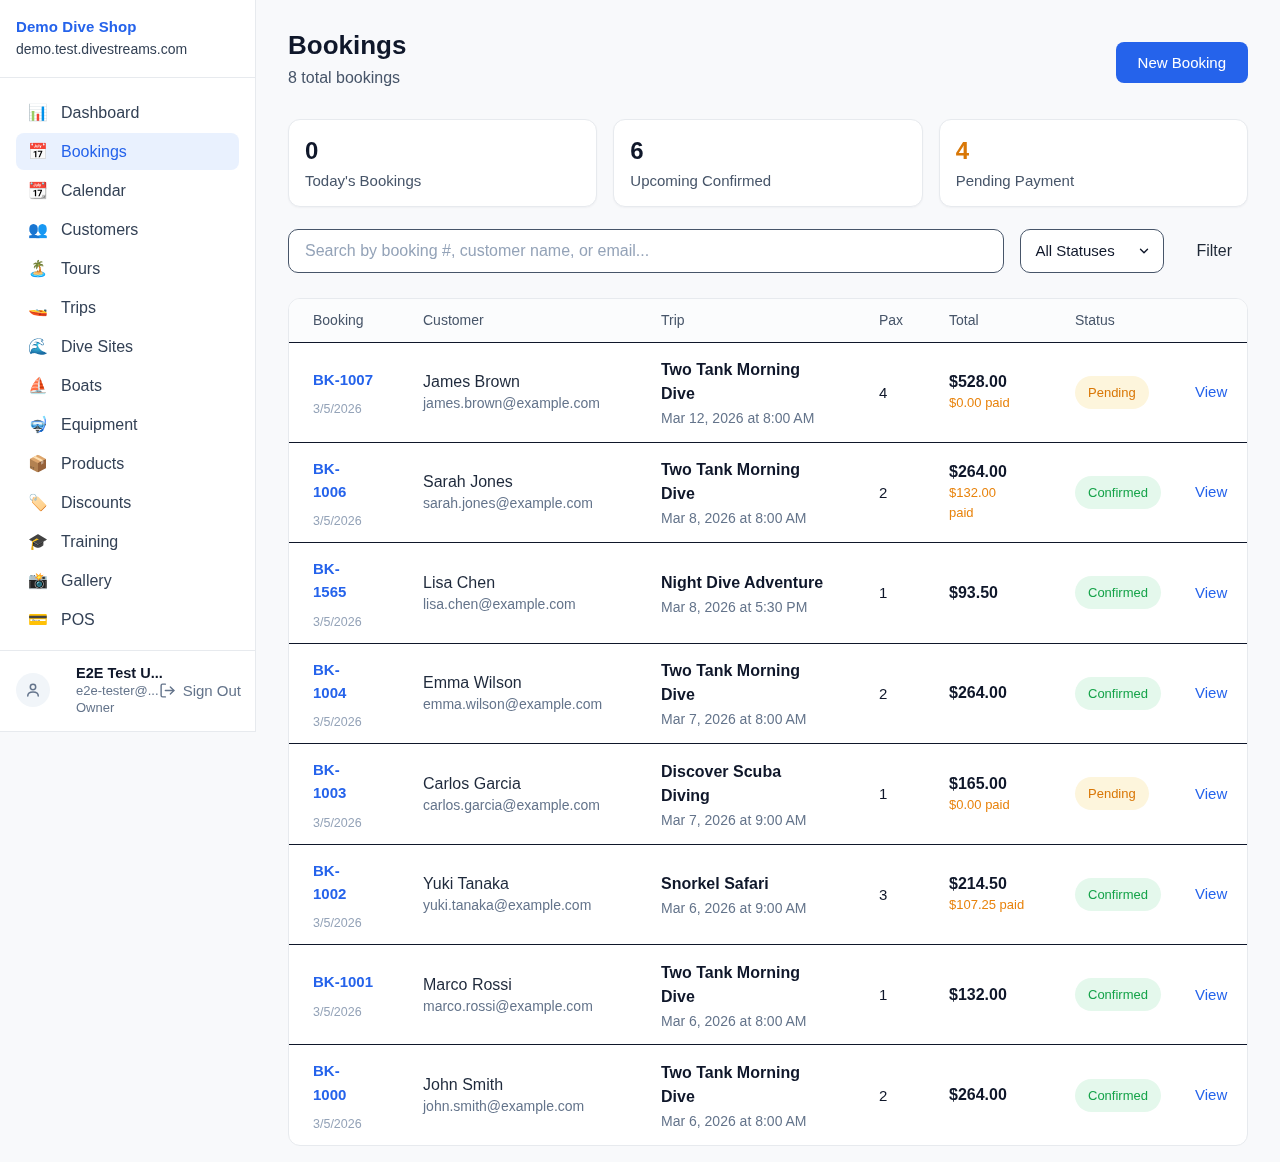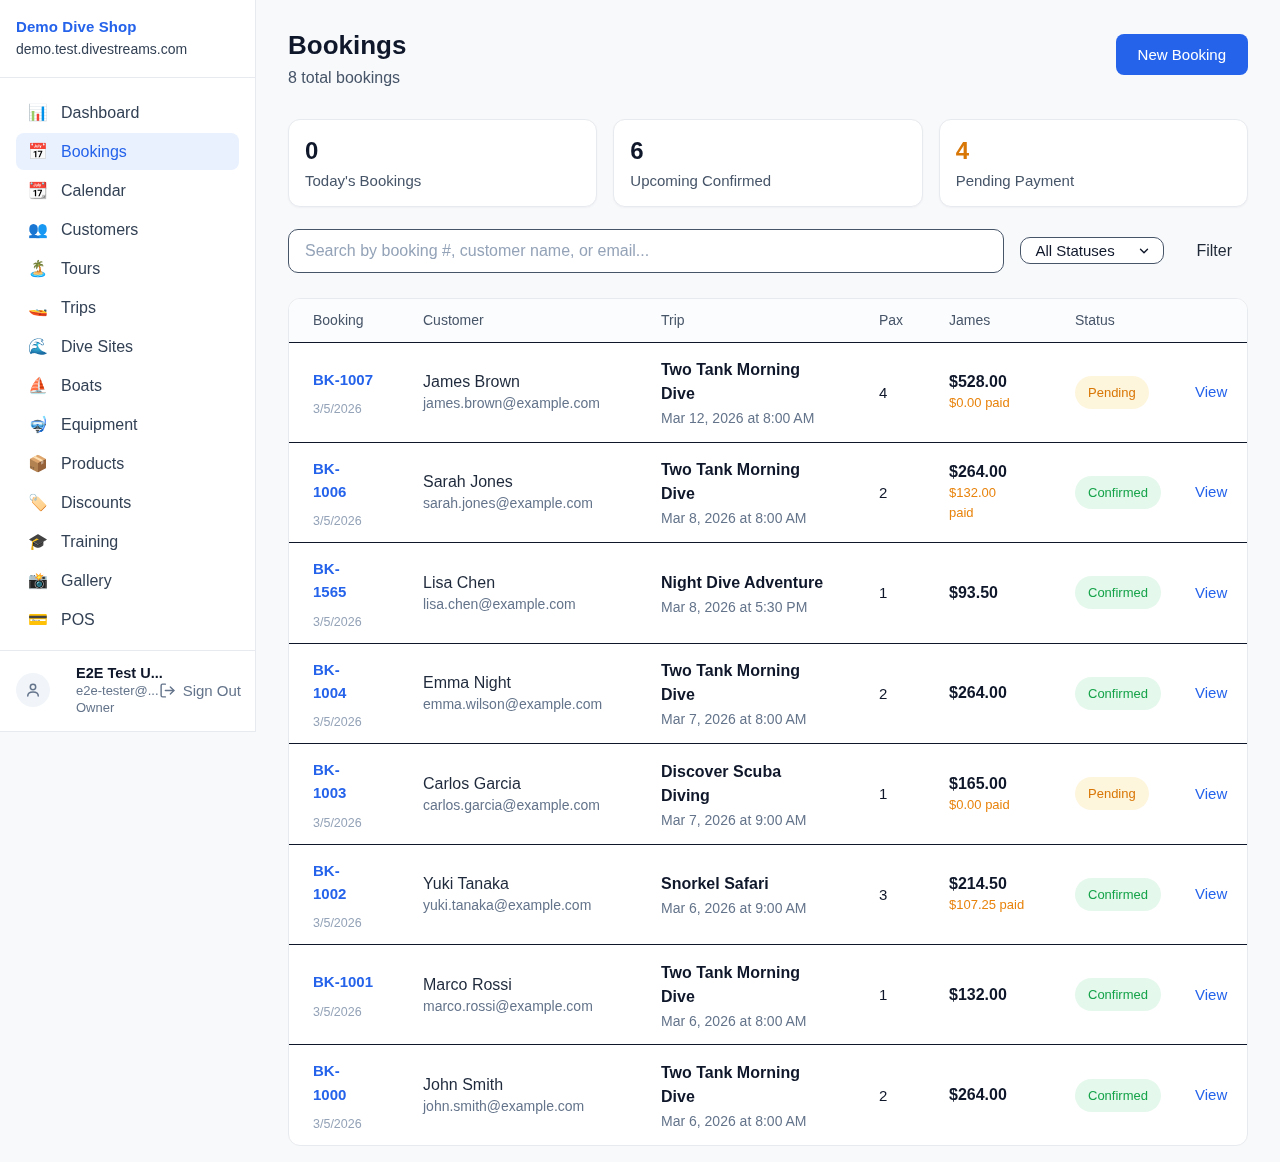--- a/index.html
+++ b/index.html
@@ -53,41 +53,41 @@
   }
 
   
   .main { flex:1; padding:30px 32px 34px; min-width:0; }
   .page-head { display:flex; align-items:flex-start; justify-content:space-between; }
   .page-title { font-size:26px; font-weight:700; color:#0f172a; }
   .page-sub { margin-top:8px; font-size:16px; color:#475569; }
   .btn-primary {
     background:#2563eb; color:#ffffff; border:none; cursor:pointer;
     font-family:inherit; font-size:15px; font-weight:500;
-    padding:0 22px; height:41px; border-radius:8px; margin-top:4px;
+    padding:0 22px; height:41px; border-radius:8px; margin-top:12px;
   }
 
   .stats { display:flex; gap:16px; margin-top:32px; }
   .stat-card {
     flex:1; background:#ffffff; border:1px solid #e7eaee; border-radius:12px;
     padding:17px 16px; box-shadow:0 1px 2px rgba(16,24,40,.04);
   }
   .stat-value { font-size:24px; font-weight:700; color:#0f172a; line-height:1.15; }
   .stat-card.accent .stat-value { color:#d97706; }
   .stat-label { margin-top:7px; font-size:15px; color:#475569; }
 
   .filter-row { display:flex; align-items:center; gap:16px; margin-top:22px; }
   .search-input {
     flex:1; height:44px; border:1px solid #475569; border-radius:10px;
     background:#ffffff; padding:0 16px; font-size:16px; color:#0f172a;
     font-family:inherit; outline:none;
   }
   .search-input::placeholder { color:#94a3b8; }
   .select {
-    height:27px; width:144px; border:1px solid #475569; border-radius:10px;
+    height:44px; width:144px; border:1px solid #475569; border-radius:10px;
     background:#ffffff; display:flex; align-items:center; justify-content:space-between;
     padding:0 12px 0 14px; font-size:15px; color:#0f172a; cursor:pointer;
   }
   .select .chev { color:#0f172a; display:flex; }
   .filter-btn {
     background:none; border:none; cursor:pointer; font-family:inherit;
     font-size:16px; color:#1f2937; padding:0 16px;
   }
 
   
@@ -268,21 +268,21 @@
       </div>
       <button class="filter-btn">Filter</button>
     </div>
 
     <div class="table-card">
       <div class="tgrid thead">
         <div class="th">Booking</div>
         <div class="th">Customer</div>
         <div class="th">Trip</div>
         <div class="th">Pax</div>
-        <div class="th">James</div>
+        <div class="th">Total</div>
         <div class="th">Status</div>
         <div class="th"></div>
       </div>
 
       <div class="tgrid trow">
         <div>
           <a class="bk">
               <span class="bl">BK-1007</span>
             </a>
           <div class="bdate">3/5/2026</div>
@@ -371,21 +371,21 @@
 
       <div class="tgrid trow">
         <div>
           <a class="bk">
               <span class="bl">BK-</span>
               <span class="bl">1004</span>
             </a>
           <div class="bdate">3/5/2026</div>
         </div>
         <div>
-          <div class="cname">Emma Night</div>
+          <div class="cname">Emma Wilson</div>
           <div class="cemail">emma.wilson@example.com</div>
         </div>
         <div>
           <div class="tname">
               <span class="tl">Two Tank Morning</span>
               <span class="tl">Dive</span>
             </div>
           <div class="tdate">Mar 7, 2026 at 8:00 AM</div>
         </div>
         <div class="pax">2</div>

